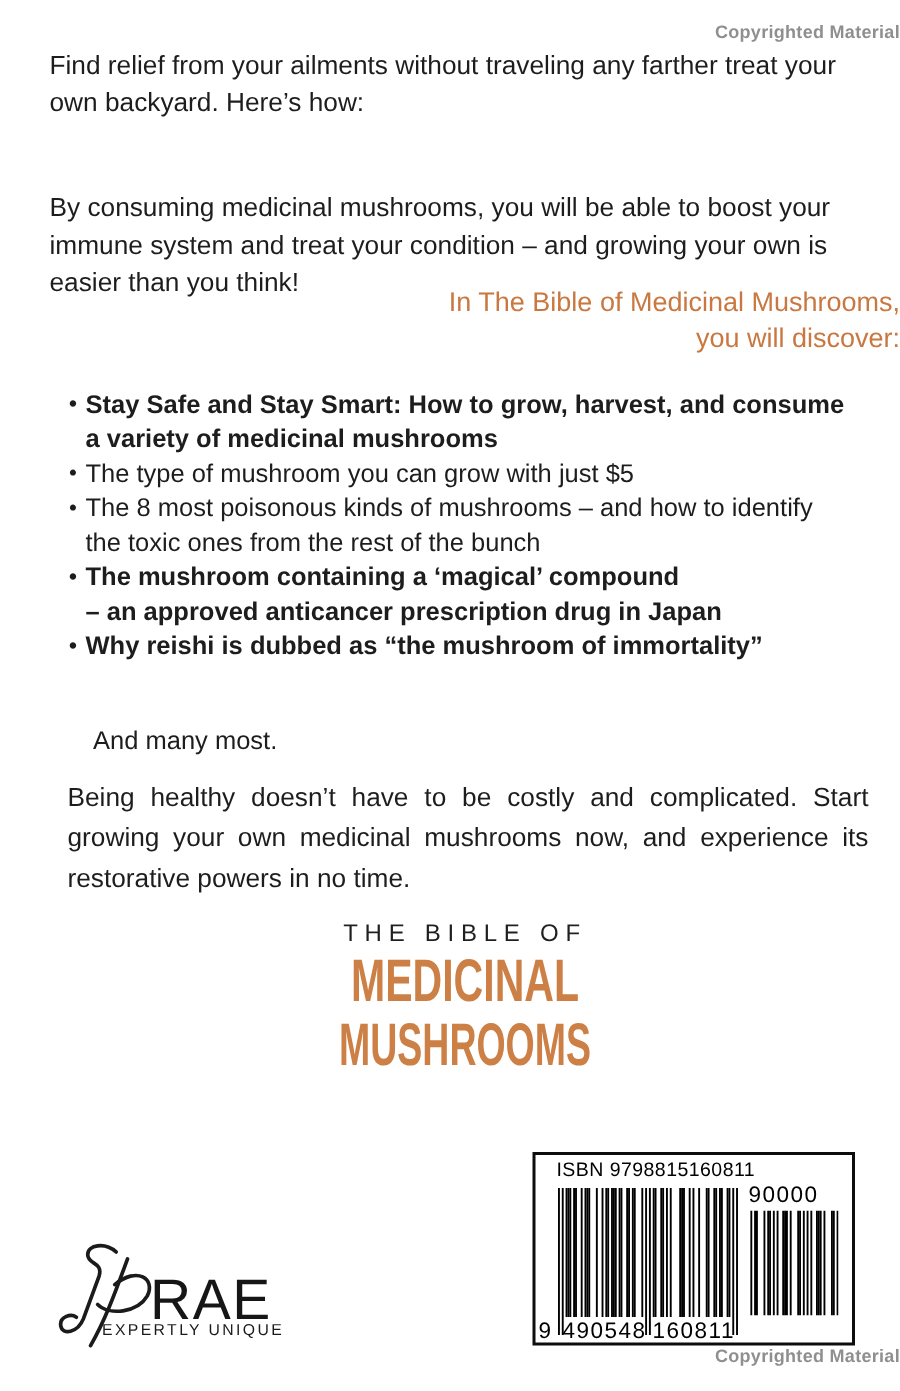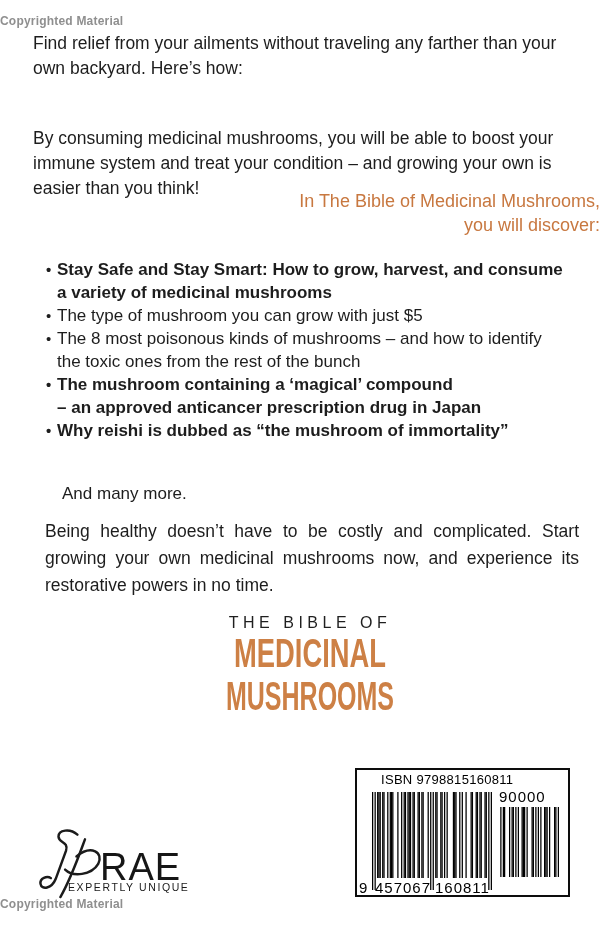--- a/index.html
+++ b/index.html
@@ -6,21 +6,21 @@
     --accent:#c87840;
     --logo-orange:#cd8045;
     --copy-gray:#8f8f8f;
     --ink:#1d1d1d;
   }
   *{margin:0;padding:0;box-sizing:border-box;}
   html,body{background:#fff;}
   body{font-family:"Liberation Sans",sans-serif;color:var(--ink);}
   .page{position:relative;width:600px;height:927px;background:#fff;overflow:hidden;margin:0 auto;}
 
-  .copyright{position:absolute;left:0;width:100%;text-align:left;
+  .copyright{position:absolute;left:0;width:100%;text-align:right;
     font-size:12px;font-weight:700;color:var(--copy-gray);letter-spacing:.2px;}
   .copyright.top{top:14px;}
   .copyright.bottom{top:897px;}
 
   .para{position:absolute;left:33px;width:534px;font-size:17.5px;line-height:25px;
     white-space:pre-line;color:var(--ink);}
   .para.p1{top:31px;}
   .para.p2{top:94px;margin-top:32px;}
 
   .heading{position:absolute;left:0;top:189px;width:100%;text-align:right;
@@ -37,21 +37,21 @@
   .para.closing{top:518px;line-height:27px;text-align:justify;white-space:normal;margin-left:12px;}
 
   .title-logo{position:absolute;left:0;top:614px;width:100%;text-align:center;padding-left:20px;}
   .title-kicker{font-size:16px;letter-spacing:4.5px;color:#1f1f1f;display:block;}
   .title-logo svg{display:block;margin:2px auto 0;}
   .title-logo svg text{font-family:"Liberation Sans",sans-serif;font-weight:700;
     fill:var(--logo-orange);}
 
   .barcode-box{position:absolute;left:355px;top:768px;width:215px;height:129px;
     background:#fff;border:2px solid #0d0d0d;}
-  .isbn-label{position:absolute;left:24px;top:2px;font-size:13px;letter-spacing:.3px;color:#000;}
+  .isbn-label{position:absolute;left:14px;top:2px;font-size:13px;letter-spacing:.3px;color:#000;}
   .barcode-main{position:absolute;left:15px;top:22px;width:120px;height:104px;}
   .bc-digit{position:absolute;top:87px;font-size:15px;color:#000;letter-spacing:1px;}
   .bc-digit.d9{left:-13px;letter-spacing:0;}
   .bc-digit.g1{left:3px;}
   .bc-digit.g2{left:63px;}
   .barcode-addon{position:absolute;left:142px;top:18px;width:60px;}
   .addon-label{display:block;text-align:left;font-size:15px;letter-spacing:1px;color:#000;}
   .barcode-addon svg{display:block;margin-top:2px;}
 
   .publisher{position:absolute;left:26px;top:824px;width:170px;height:85px;}
@@ -61,42 +61,42 @@
   .publisher .tagline{position:absolute;left:42px;top:57px;font-size:10.5px;
     letter-spacing:1.6px;color:#1a1a1a;white-space:nowrap;}
 </style>
 </head>
 <body>
 
 <div class="page">
 
   <div class="copyright top">Copyrighted Material</div>
 
-  <p class="para p1">Find relief from your ailments without traveling any farther than your
+  <p class="para p1">Find relief from your ailments without traveling any farther treat your
 own backyard. Here’s how:</p>
 
   <p class="para p2">By consuming medicinal mushrooms, you will be able to boost your
 immune system and treat your condition – and growing your own is
 easier than you think!</p>
 
   <h2 class="heading">In The Bible of Medicinal Mushrooms,
 you will discover:</h2>
 
   <ul class="discover" id="discover-list">
       <li class="bold">Stay Safe and Stay Smart: How to grow, harvest, and consume
 a variety of medicinal mushrooms</li>
       <li>The type of mushroom you can grow with just $5</li>
       <li>The 8 most poisonous kinds of mushrooms – and how to identify
 the toxic ones from the rest of the bunch</li>
       <li class="bold">The mushroom containing a ‘magical’ compound
 – an approved anticancer prescription drug in Japan</li>
       <li class="bold">Why reishi is dubbed as “the mushroom of immortality”</li>
     </ul>
 
-  <p class="more-line">And many more.</p>
+  <p class="more-line">And many most.</p>
 
   <p class="para closing">Being healthy doesn’t have to be costly and complicated. Start growing your own medicinal mushrooms now, and experience its restorative powers in no time.</p>
 
   <div class="title-logo">
     <span class="title-kicker">THE BIBLE OF</span>
     <svg width="230" height="84" viewBox="0 0 230 84">
       <text x="115" y="33" text-anchor="middle" font-size="40" textLength="152" lengthAdjust="spacingAndGlyphs">MEDICINAL</text>
       <text x="115" y="76" text-anchor="middle" font-size="40" textLength="168" lengthAdjust="spacingAndGlyphs">MUSHROOMS</text>
     </svg>
   </div>
@@ -150,21 +150,21 @@
           <rect x="103.57" y="0" width="1.26" height="86" fill="#000"></rect>
           <rect x="104.83" y="0" width="1.26" height="86" fill="#000"></rect>
           <rect x="107.35" y="0" width="1.26" height="86" fill="#000"></rect>
           <rect x="108.62" y="0" width="1.26" height="86" fill="#000"></rect>
           <rect x="112.41" y="0" width="1.26" height="86" fill="#000"></rect>
           <rect x="113.67" y="0" width="1.26" height="86" fill="#000"></rect>
           <rect x="116.20" y="0" width="1.26" height="98" fill="#000"></rect>
           <rect x="118.72" y="0" width="1.26" height="98" fill="#000"></rect>
         </svg>
       <span class="bc-digit d9">9</span>
-      <span class="bc-digit g1">457067</span>
+      <span class="bc-digit g1">490548</span>
       <span class="bc-digit g2">160811</span>
     </div>
 
     <div class="barcode-addon">
       <span class="addon-label">90000</span>
       <svg id="bc-addon" width="60" height="70">
           <rect x="1.25" y="0" width="1.25" height="70" fill="#000"></rect>
           <rect x="3.75" y="0" width="1.25" height="70" fill="#000"></rect>
           <rect x="5.00" y="0" width="1.25" height="70" fill="#000"></rect>
           <rect x="10.00" y="0" width="1.25" height="70" fill="#000"></rect>

